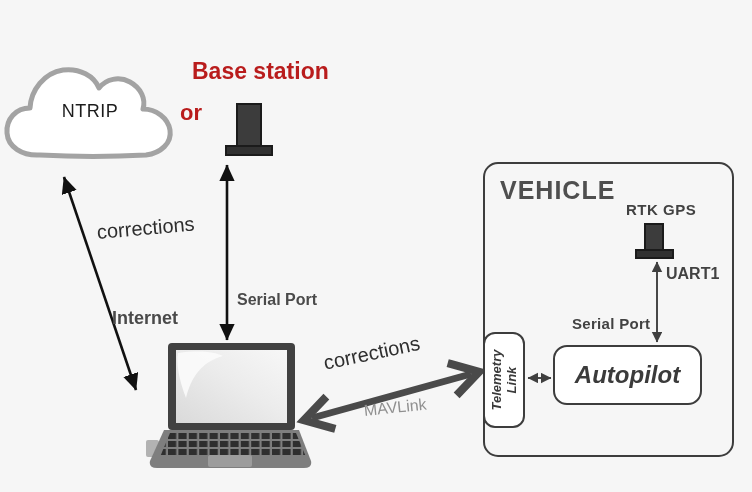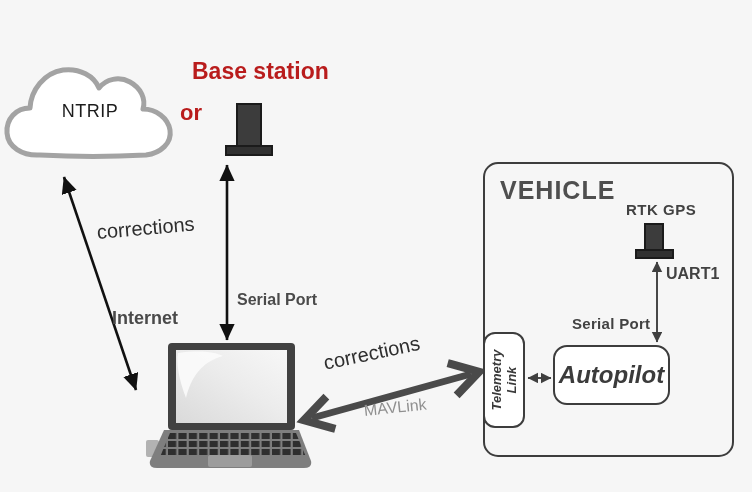--- a/index.html
+++ b/index.html
@@ -25,21 +25,21 @@
   .mavlink-lbl{left:364px;top:402px;font-size:16px;color:#8f8f8f;transform:rotate(-6deg);transform-origin:left center;}
   .vehicle-box{
     position:absolute;left:483px;top:162px;width:251px;height:295px;
     border:2.5px solid #3d3d3d;border-radius:15px;box-sizing:border-box;background:transparent;
   }
   .vehicle-title{left:500px;top:176px;font-size:25px;color:#4f4f4f;letter-spacing:1px;}
   .rtk-lbl{left:626px;top:201px;font-size:15px;letter-spacing:.5px;}
   .uart-lbl{left:666px;top:265px;font-size:16px;text-align:center;}
   .serial-veh{left:572px;top:315px;font-size:15px;letter-spacing:.3px;}
   .autopilot-box{
-    position:absolute;left:553px;top:345px;width:117px;height:60px;
+    position:absolute;left:553px;top:345px;width:149px;height:60px;
     border:2.5px solid #3d3d3d;border-radius:14px;box-sizing:border-box;background:#ffffff;
     display:flex;align-items:center;justify-content:center;
   }
   .autopilot-box span{font-size:24px;font-weight:bold;font-style:italic;color:#3b3b3b;}
   .telemetry-box{
     position:absolute;left:483px;top:332px;width:42px;height:96px;
     border:2.5px solid #3d3d3d;border-radius:12px;box-sizing:border-box;background:#ffffff;
   }
   .telemetry-text{
     position:absolute;left:504px;top:380px;transform:translate(-50%,-50%) rotate(-90deg);

